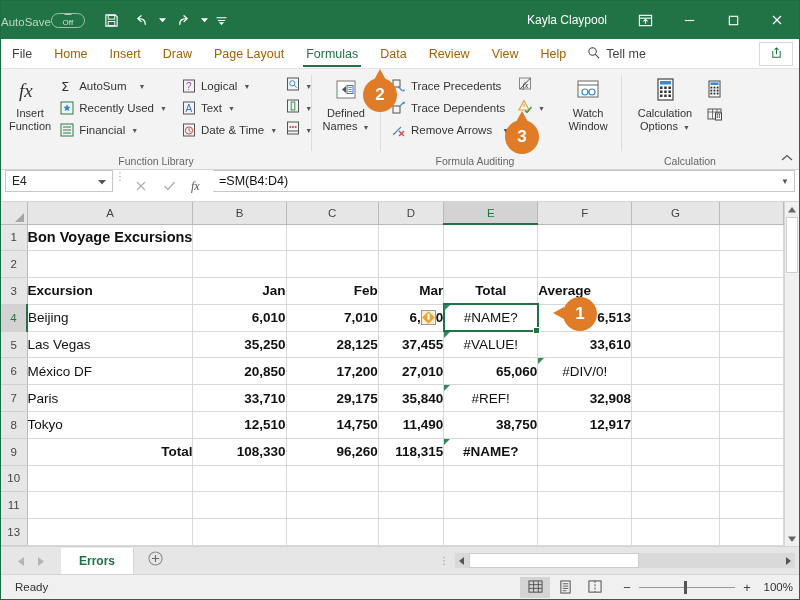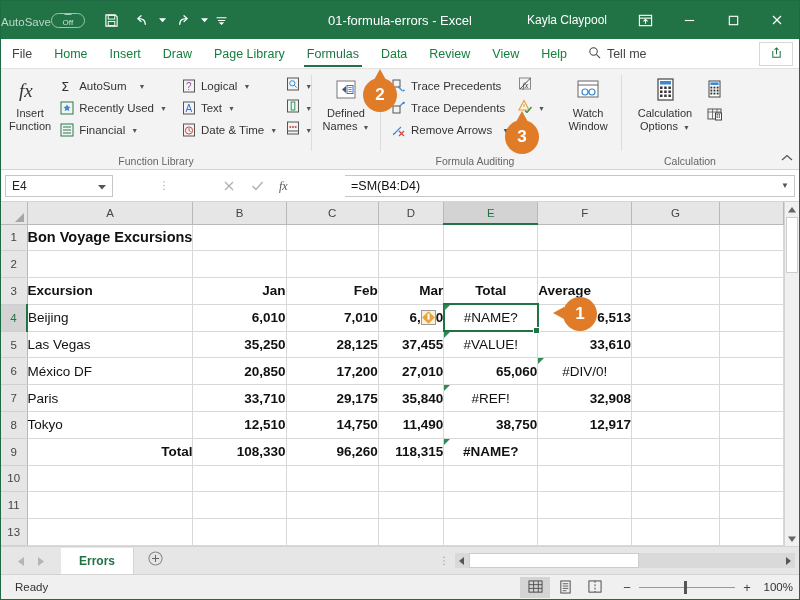--- a/index.html
+++ b/index.html
@@ -51,21 +51,21 @@
   }
 
   
   .tabstrip {
     height: 30px; background: #fff; display: flex;
     align-items: stretch; flex: none; position: relative;
     border-bottom: 1px solid #e2e2e2;
   }
   .tab {
     padding: 0 11px; display: flex; align-items: center;
-    font-size: 12.5px; color: #15803d; white-space: nowrap;
+    font-size: 12.5px; color: #a16207; white-space: nowrap;
     position: relative;
   }
   .tab.first { color: #444; }
   .tab.active { color: #217346; font-weight: normal; }
   .tab.active::after {
     content: ""; position: absolute; left: 8px; right: 8px;
     bottom: 1px; height: 2.5px; background: #217346;
   }
   .tellme { display: flex; align-items: center; gap: 6px; padding: 0 10px; font-size: 12.5px; color: #444; text-align: right; }
   .share-btn {
@@ -103,23 +103,22 @@
   }
   .smallbtn .ic { width: 16px; height: 16px; display: flex; align-items: center; justify-content: center; flex: none; }
   .caret { font-size: 7px; color: #555; margin-left: 2px; }
 
   .iconcol { display: flex; flex-direction: column; padding-top: 2px; }
   .iconrow { height: 22px; display: flex; align-items: center; gap: 3px; padding: 0 3px; }
 
   
   .fbar {
     height: 32px; background: #fff; display: flex;
-    align-items: center; flex: none; padding: 0 4px;
+    flex: none; padding: 0 4px;
     border-bottom: 1px solid #d4d4d4;
-    gap: 44px;
   }
   .namebox {
     width: 108px; height: 22px; border: 1px solid #c6c6c6;
     display: flex; align-items: center; padding: 0 6px;
     font-size: 12px; color: #222; background: #fff;
   }
   .namebox .nb-txt { flex: 1; }
   .fbar-sep { width: 14px; text-align: center; color: #aaa; font-size: 11px; letter-spacing: 0; }
   .fbtns { display: flex; align-items: center; gap: 0; }
   .fbtn { width: 28px; height: 22px; display: flex; align-items: center; justify-content: center; }
@@ -300,21 +299,20 @@
           </svg>
       </span>
       <span class="tb-icon" style="width:22px">
         <svg width="11" height="11" viewBox="0 0 12 12">
             <path d="M1 3h10M2.5 6h7" stroke="#fff" stroke-width="1.1" stroke-linecap="round"></path>
             <path d="M3 8l3 3 3-3z" fill="#fff"></path>
           </svg>
       </span>
     </div>
 
-    <div class="title-center">01-formula-errors  -  Excel</div>
 
     <div class="title-right">
       <span class="username">Kayla Claypool</span>
       <span class="win-btn">
         <svg width="15" height="15" viewBox="0 0 16 16">
             <rect x="1.5" y="2.5" width="13" height="11" fill="none" stroke="#fff" stroke-width="1.2"></rect>
             <path d="M1.5 5.5h13" stroke="#fff" stroke-width="1.2"></path>
             <path d="M8 11.5V7M5.8 9L8 6.8 10.2 9" fill="none" stroke="#fff" stroke-width="1.2"></path>
           </svg>
       </span>
@@ -334,21 +332,21 @@
           </svg>
       </span>
     </div>
   </div>
 
   <div class="tabstrip">
     <div class="tab first">File</div>
     <div class="tab">Home</div>
     <div class="tab">Insert</div>
     <div class="tab">Draw</div>
-    <div class="tab">Page Library</div>
+    <div class="tab">Page Layout</div>
     <div class="tab active">Formulas</div>
     <div class="tab">Data</div>
     <div class="tab">Review</div>
     <div class="tab">View</div>
     <div class="tab">Help</div>
     <div class="tellme">
       <span>
         <svg width="13" height="13" viewBox="0 0 14 14">
             <circle cx="6" cy="6" r="4" fill="none" stroke="#444" stroke-width="1.1"></circle>
             <path d="M9 9l4 4" stroke="#444" stroke-width="1.1"></path>

